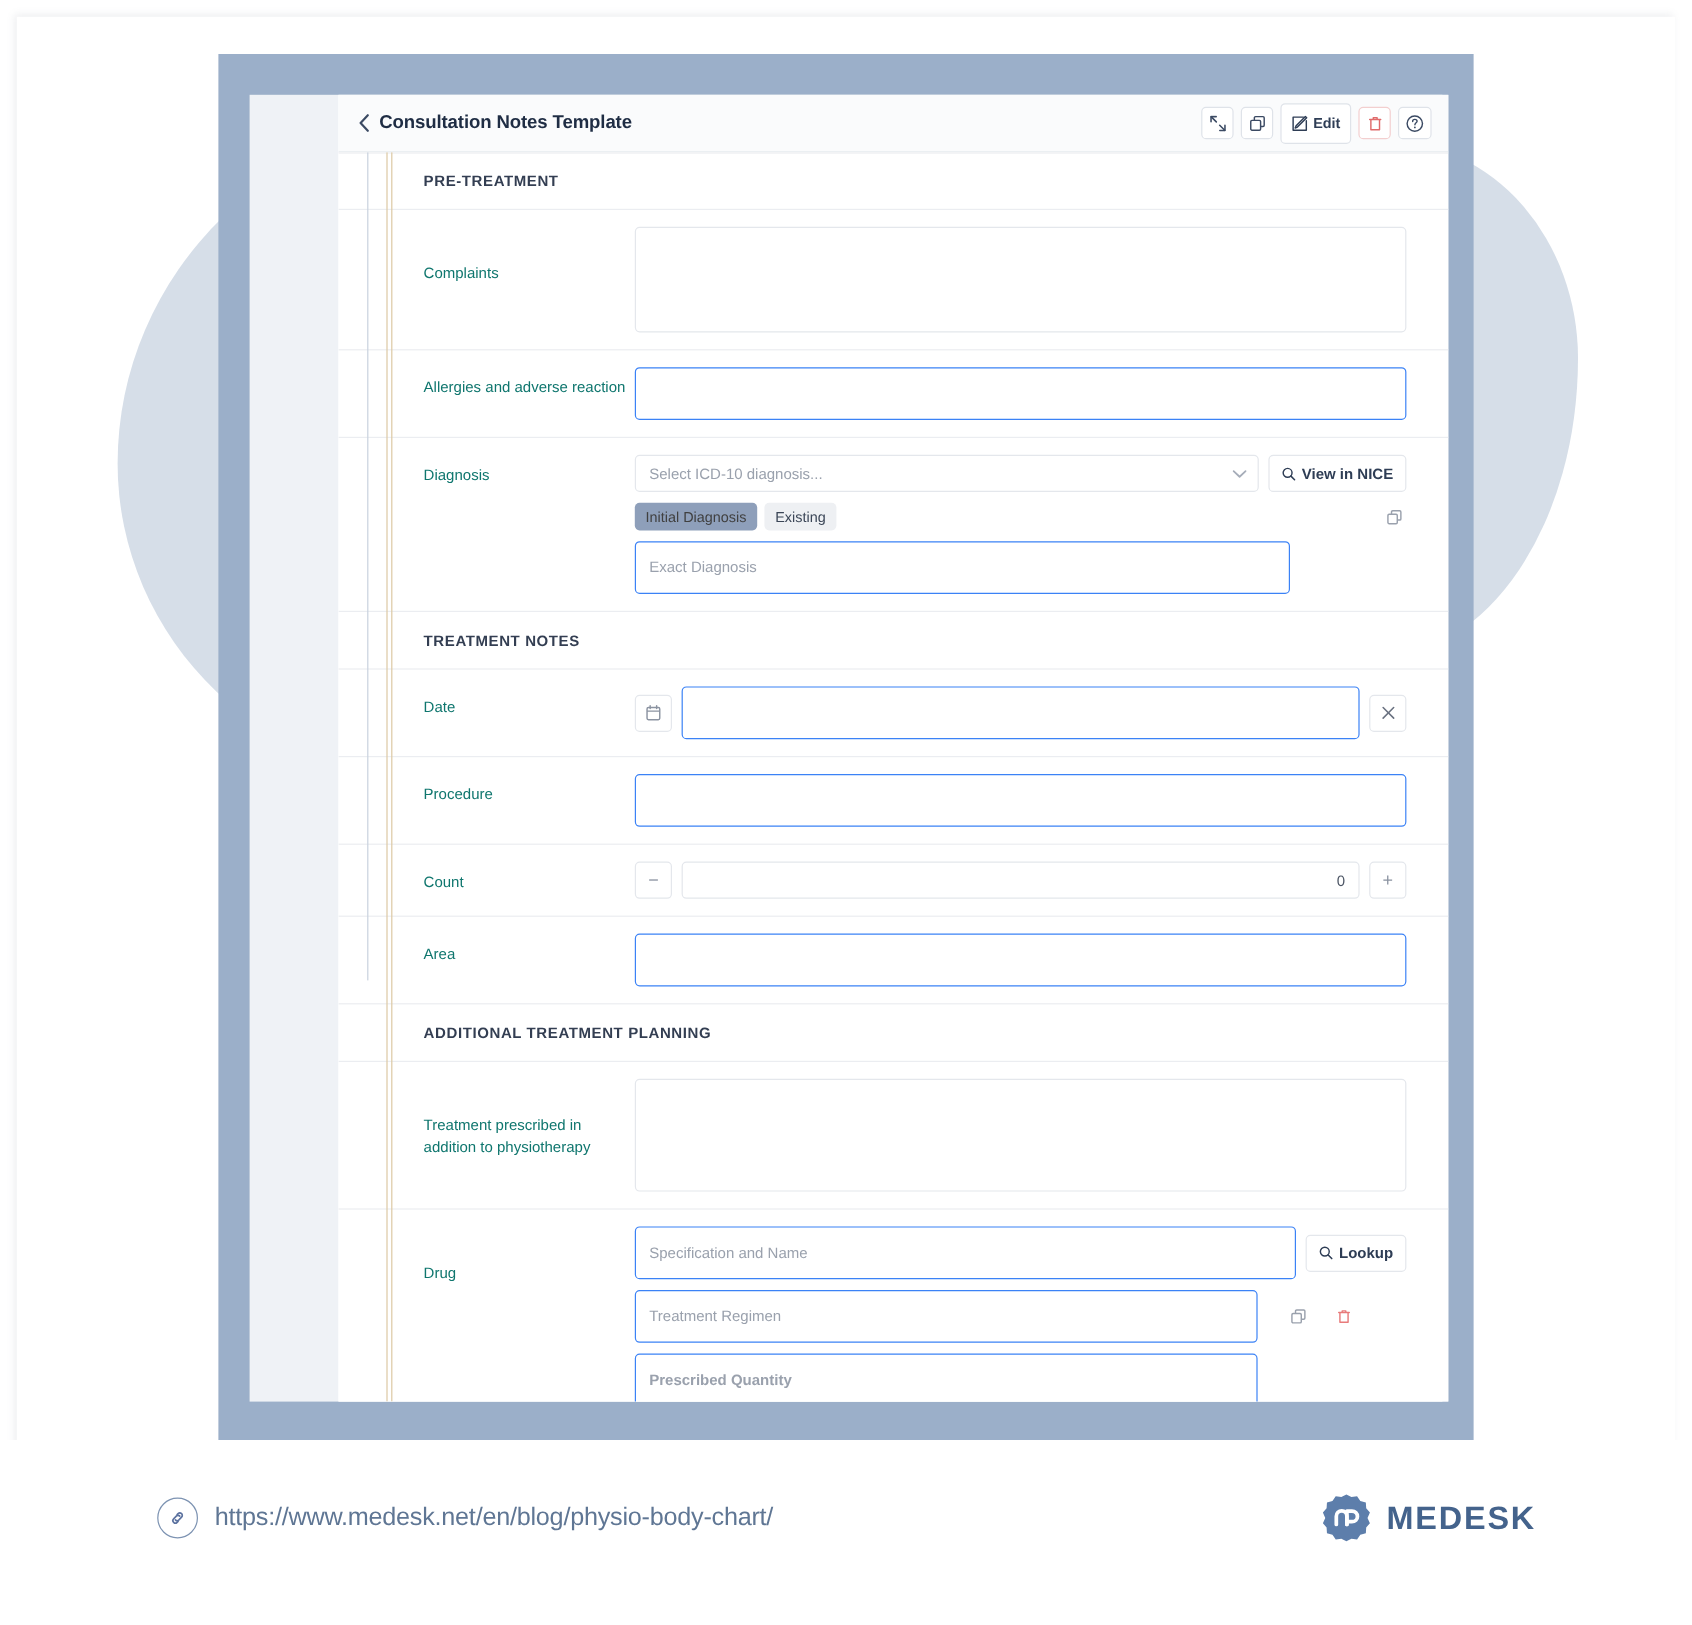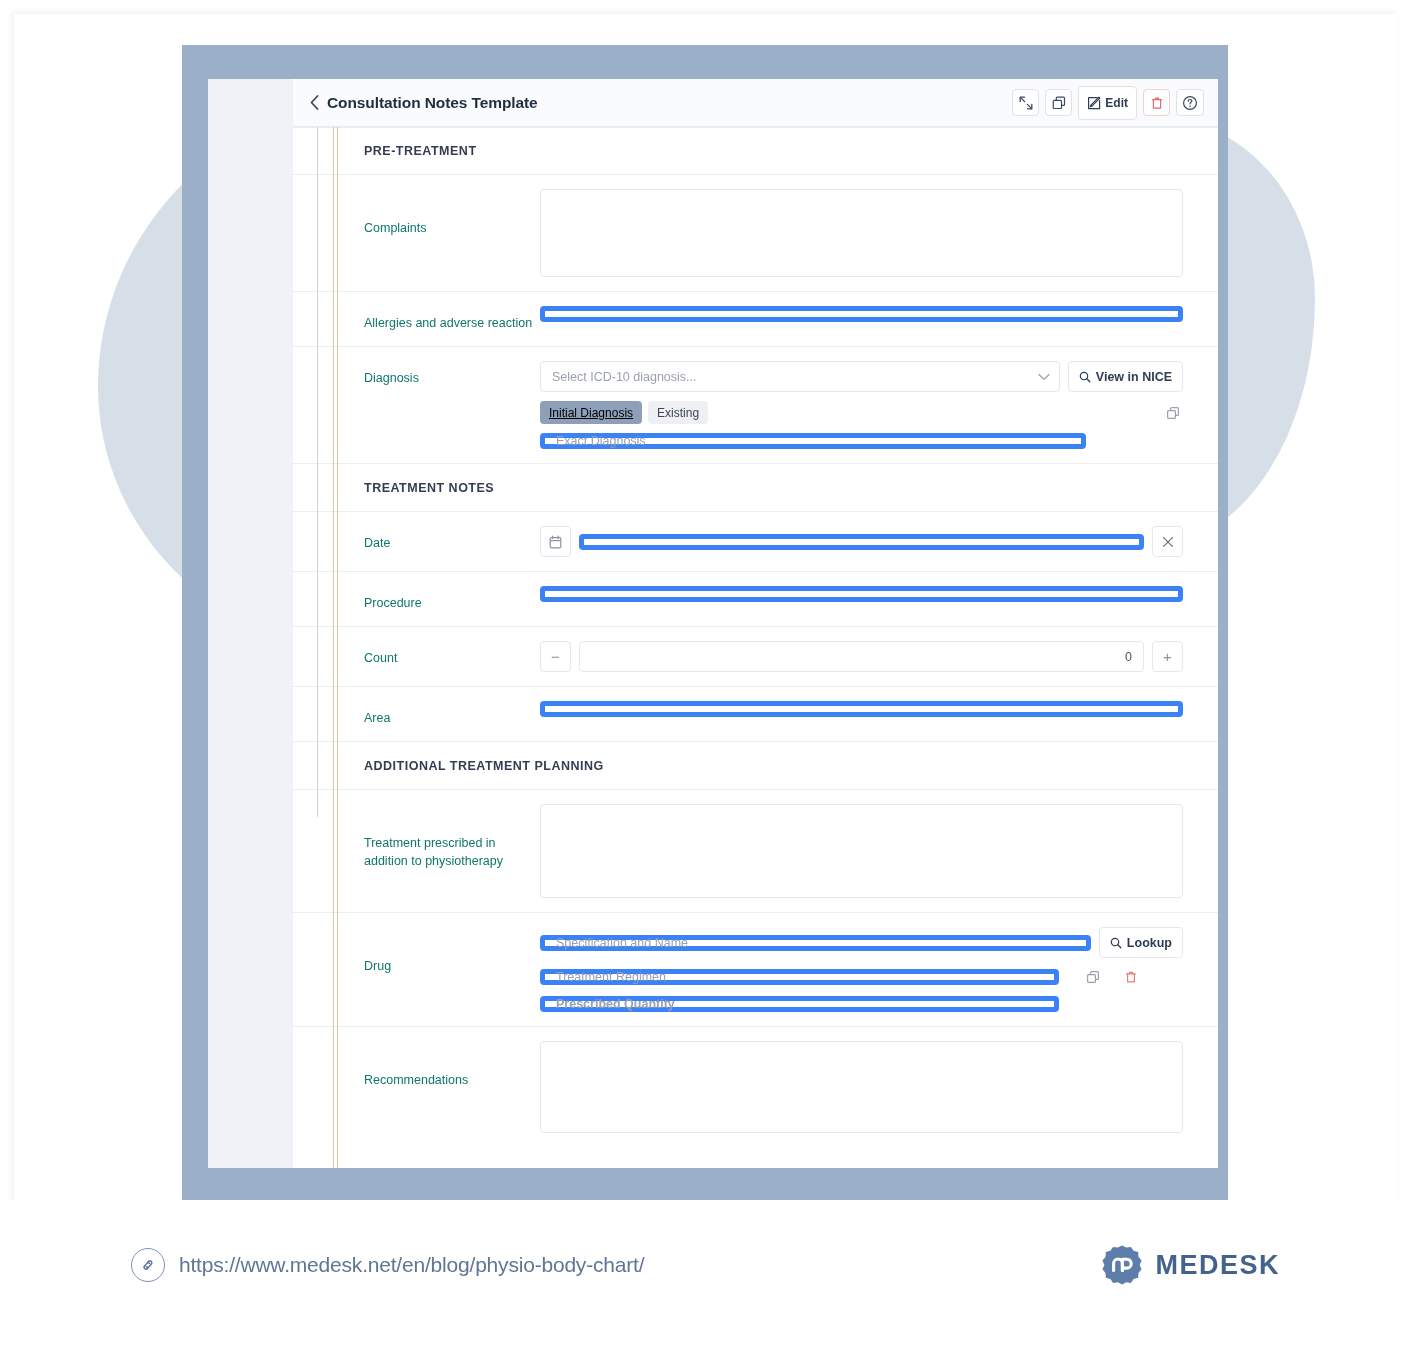--- a/index.html
+++ b/index.html
@@ -65,21 +65,21 @@
     position: absolute;
     left: 208px; top: 79px;
     width: 994px; height: 1089px;
     background: #eff2f6;
     z-index: 3;
   }
 
   
   .card {
     position: absolute;
-    left: 293px; top: 79px;
+    left: 282px; top: 79px;
     width: 925px; height: 1089px;
     background: #ffffff;
     z-index: 4;
     overflow: hidden;
   }
 
   
   .card-header {
     position: relative;
     height: 48px;
@@ -189,22 +189,22 @@
   }
   .row-label.tall { padding-top: 30px; }
   .row-field {
     flex: 1;
     display: flex;
     flex-direction: column;
     gap: 9px;
   }
 
   .inp {
-    height: 16px;
-    border: 5px solid #3b82f6;
+    height: 44px;
+    border: 1px solid #3b82f6;
     border-radius: 4px;
     background: #ffffff;
     display: flex;
     align-items: center;
     padding: 0 11px;
     font-size: 12.5px;
     color: #9aa1ad;
     width: 100%;
   }
   .inp.blank { color: transparent; }
@@ -268,21 +268,21 @@
 
   .tag-row { display: flex; align-items: center; gap: 6px; width: 100%; }
   .tag {
     height: 23px;
     border-radius: 4px;
     display: flex; align-items: center;
     padding: 0 9px;
     font-size: 12px;
     cursor: pointer;
   }
-  .tag.sel { background: #8e9fba; color: #000000; text-decoration: underline; }
+  .tag.sel { background: #8e9fba; color: #404040; }
   .tag.unsel { background: #eef0f3; color: #3a4556; }
   .tag-spacer { flex: 1; }
 
   .icon-btn {
     width: 20px; height: 20px;
     display: flex; align-items: center; justify-content: center;
     cursor: pointer;
     color: #9aa1ad;
   }
   .icon-btn.red { color: #e87b7b; }

